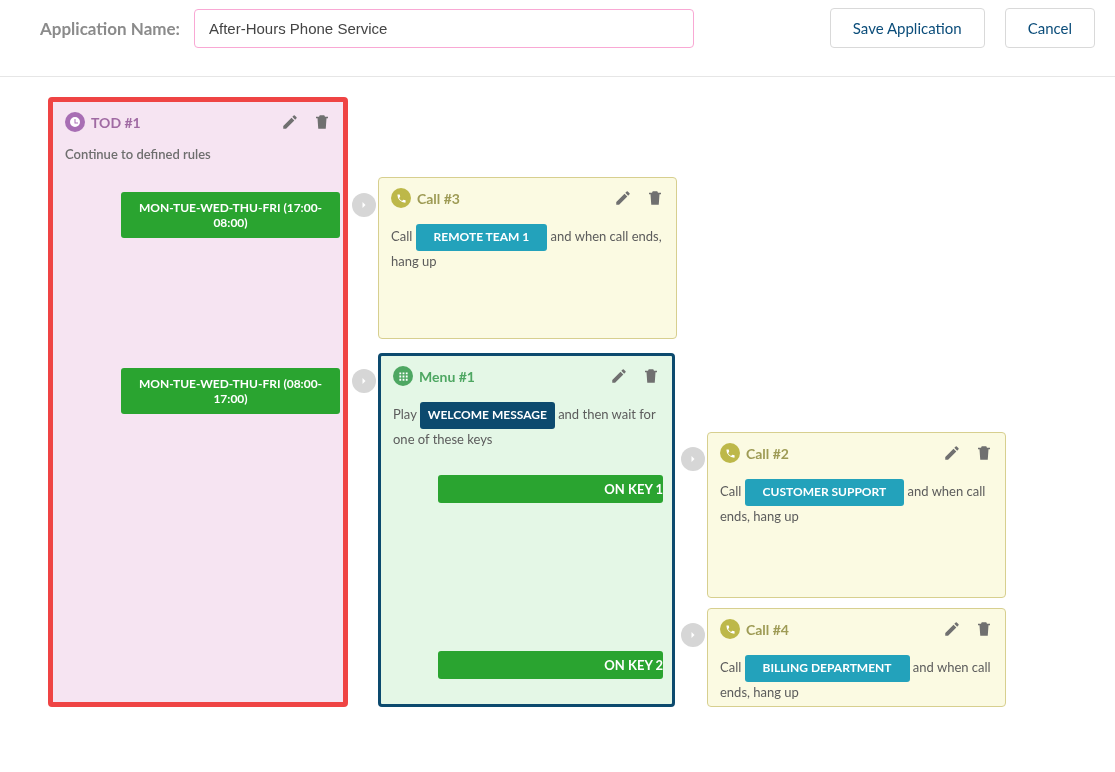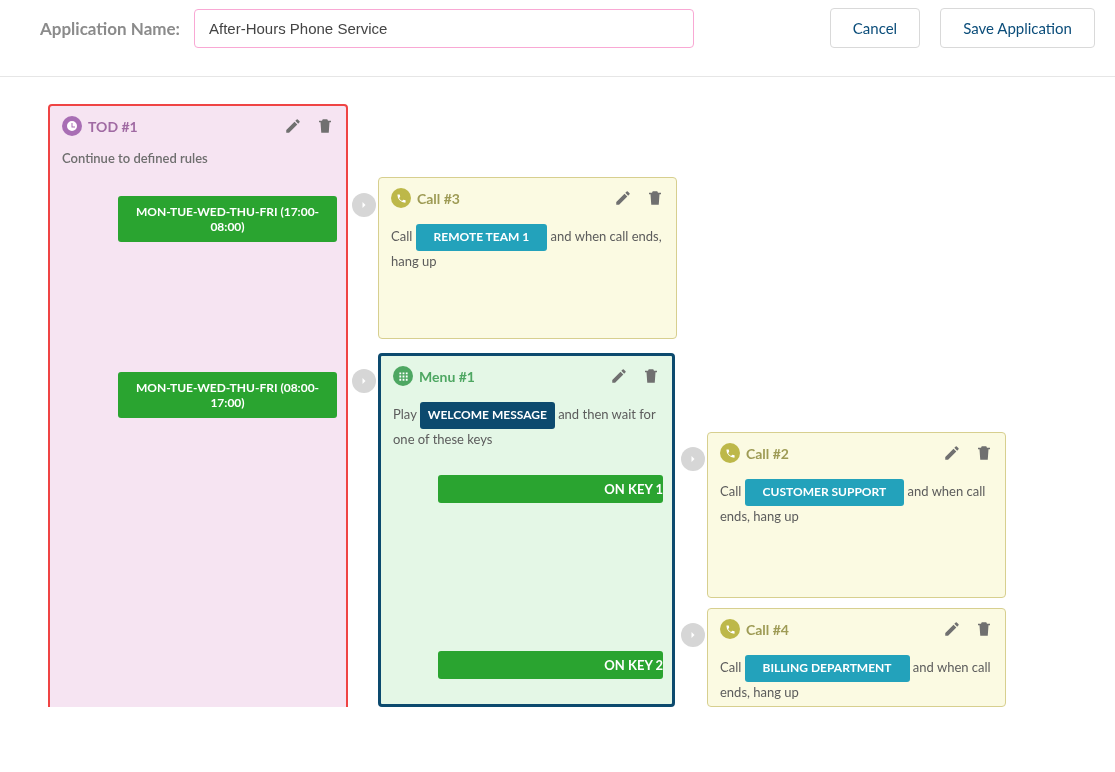--- a/index.html
+++ b/index.html
@@ -15,21 +15,21 @@
   .btn { background:#fff; border:1px solid #d9d9d9; color:#0b4d7a; border-radius:4px; padding:10px 22px; font-size:15px; cursor:pointer; font-family:inherit;}
   .btn + .btn { margin-left:8px; }
 
   .canvas { position:relative; height:610px; margin-left:48px; }
 
   .node { position:absolute; border-radius:4px; }
   .node-header { display:flex; align-items:center; gap:6px; padding:10px 12px; font-weight:700; font-size:14px; }
   .node-body { padding:6px 12px 12px 12px; font-size:13px; color:#5c5c5c; line-height:1.55;}
 
   
-  .tod { left:0; top:7px; width:300px; height:610px; background:#f6e4f2; border:2px solid #ef4444; }
+  .tod { left:0; top:0; width:300px; height:610px; background:#f6e4f2; border:5px solid #ef4444; }
   .tod .node-header { color:#a06aa3; }
   .tod .rules-hint { color:#6e6e6e; font-weight:600; font-size:13px; padding:4px 12px 14px 12px;}
   .tod .rule-slot { position:relative; height:176px; }
   .tod .rule-chip { position:absolute; left:68px; top:16px; width:219px; background:#2aa430; color:#fff; font-weight:700; font-size:12px; text-align:center; border-radius:3px; padding:8px 6px; line-height:1.25; }
 
   
   .call { width:299px; background:#fbfae2; border:1px solid #d7cf8f; }
   .call .node-header { color:#9e9b55; }
   .call .tag { background:#23a2bb; color:#fff; font-weight:700; font-size:12px; padding:4px 18px; border-radius:3px; display:inline-block; }
 
@@ -70,22 +70,22 @@
 </head>
 <body>
 
 <div class="page">
 
 
   <div class="header-row">
     <div class="app-name-label">Application Name:</div>
     <input class="app-name-input" value="After-Hours Phone Service" style="">
     <div class="spacer"></div>
+    <button class="btn">Save Application</button>
     <button class="btn">Cancel</button>
-    <button class="btn">Save Application</button>
   </div>
 
   <div class="canvas">
 
     <div class="node tod">
       <div class="node-header">
         <span class="round-icon ri-tod">
           <svg width="12" height="12" viewBox="0 0 24 24">
               <path d="M12 2a10 10 0 1 0 0 20 10 10 0 0 0 0-20zm1 11h5v2h-7V6h2v7z"></path>
             </svg>

